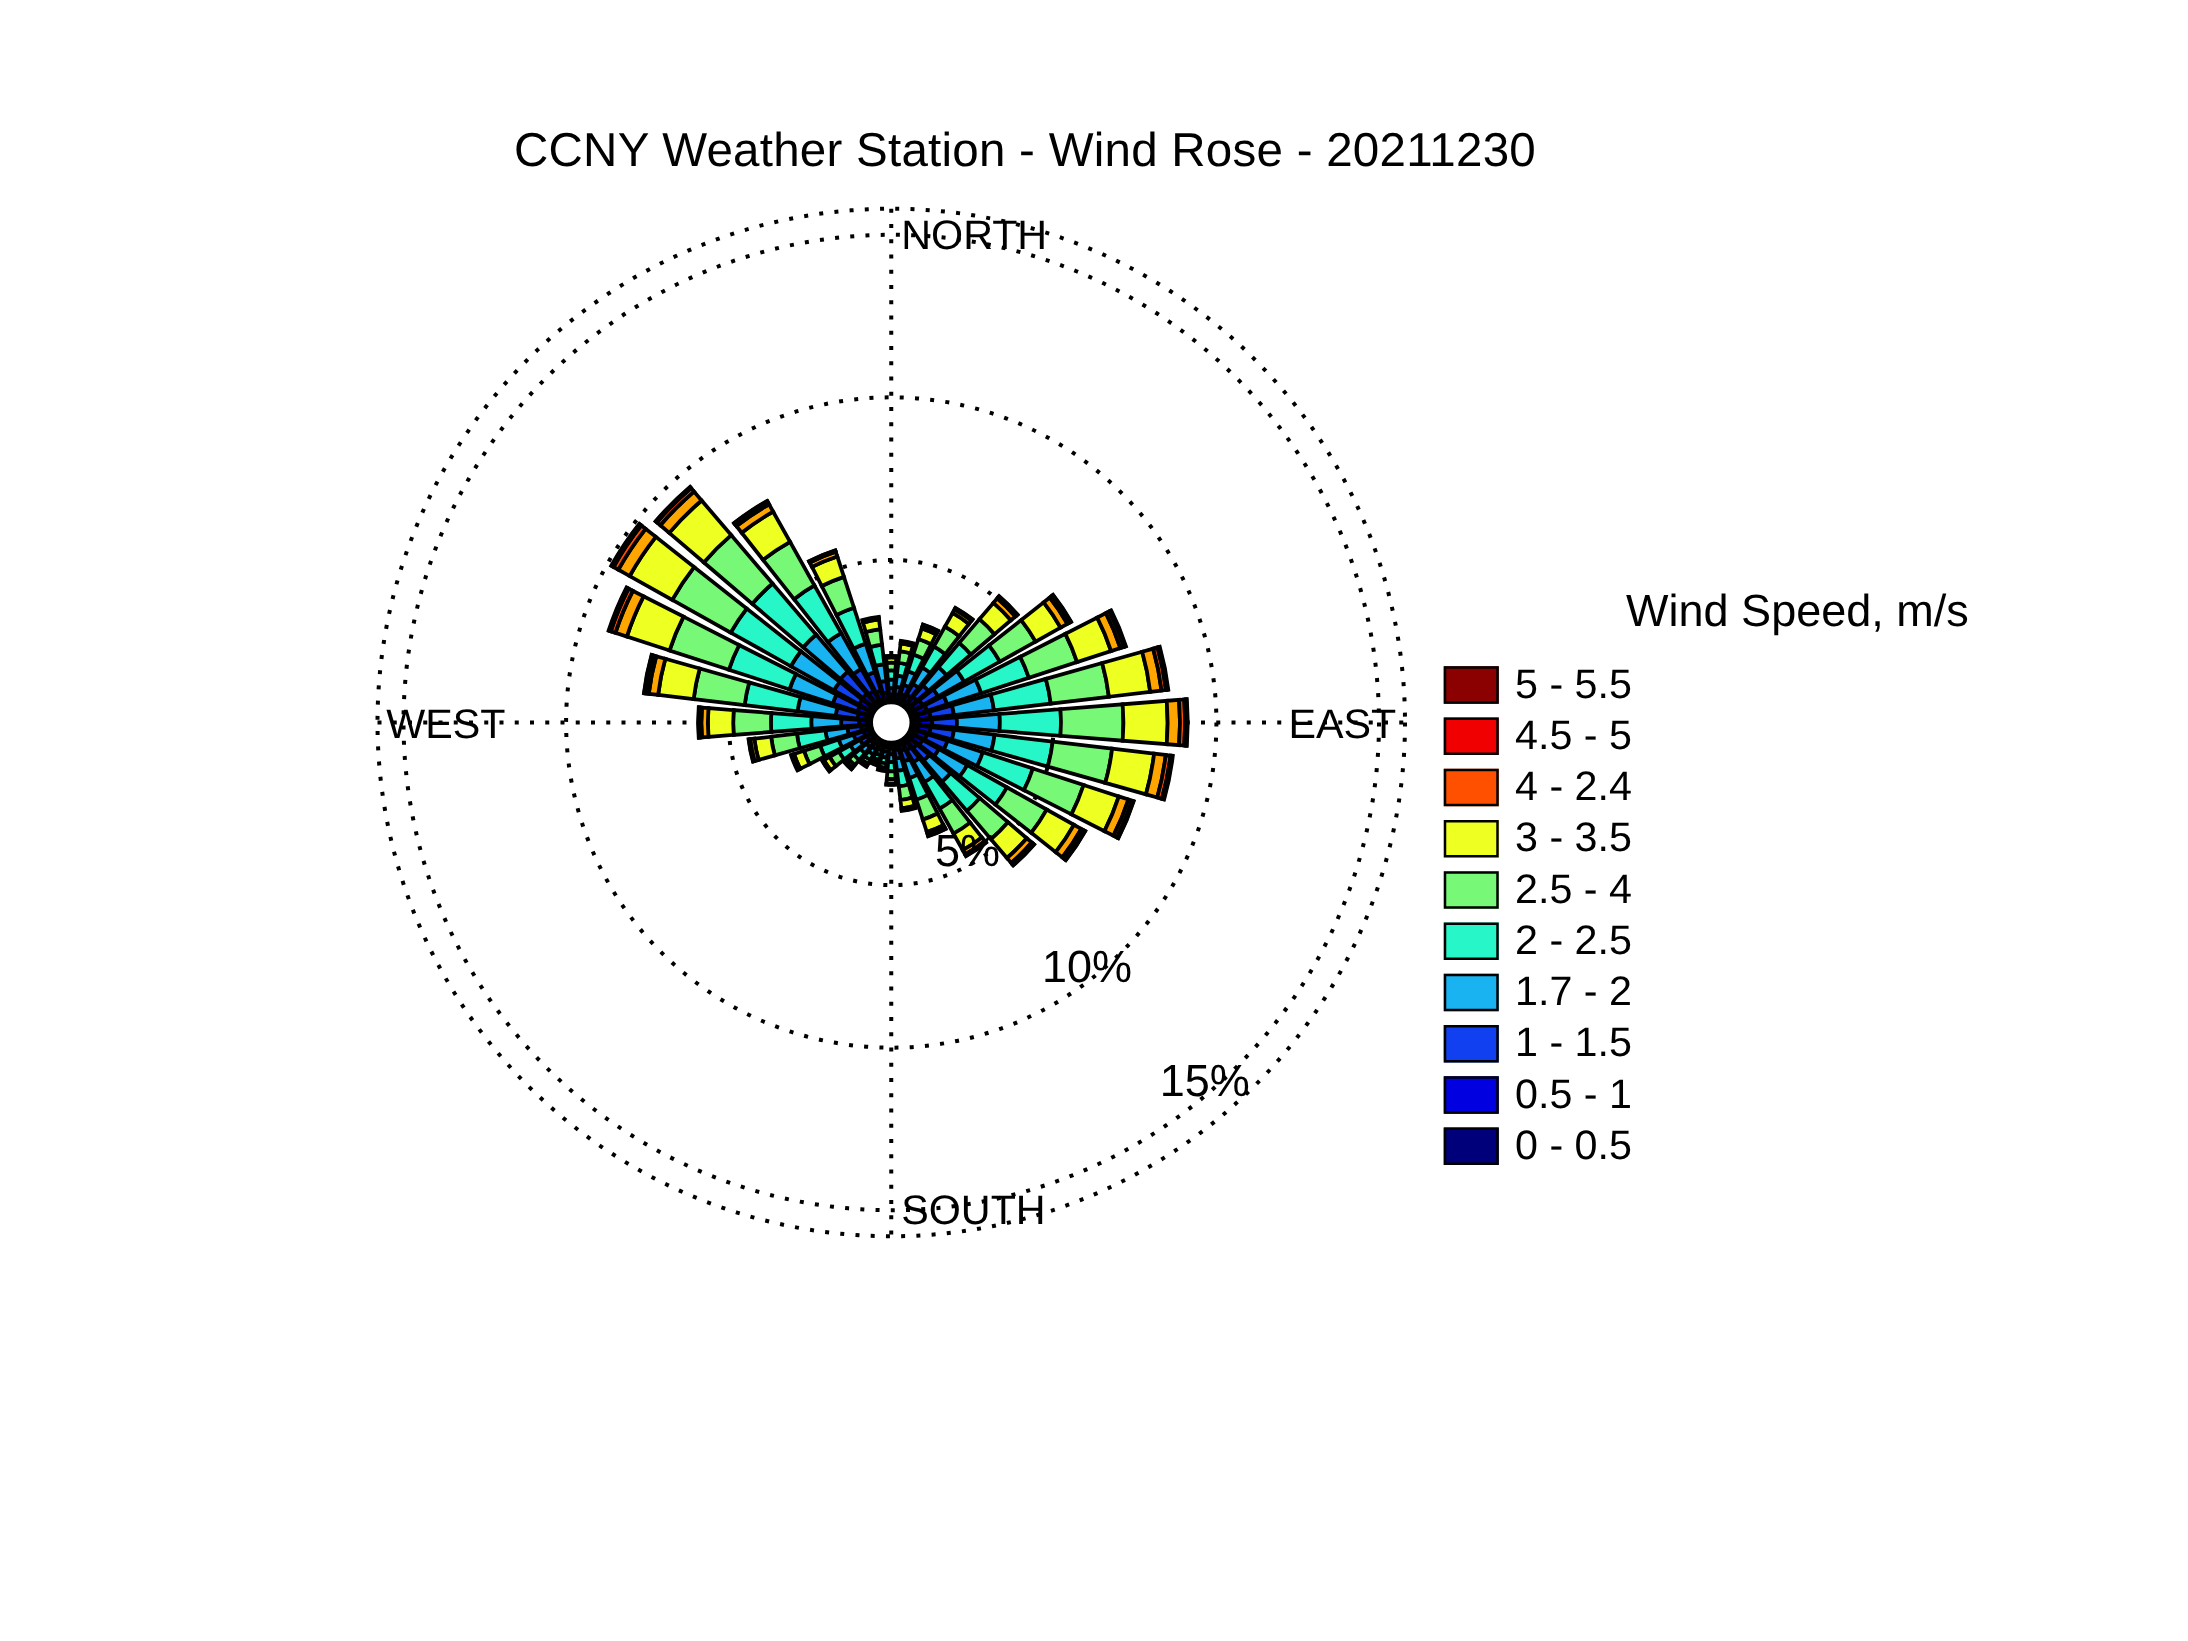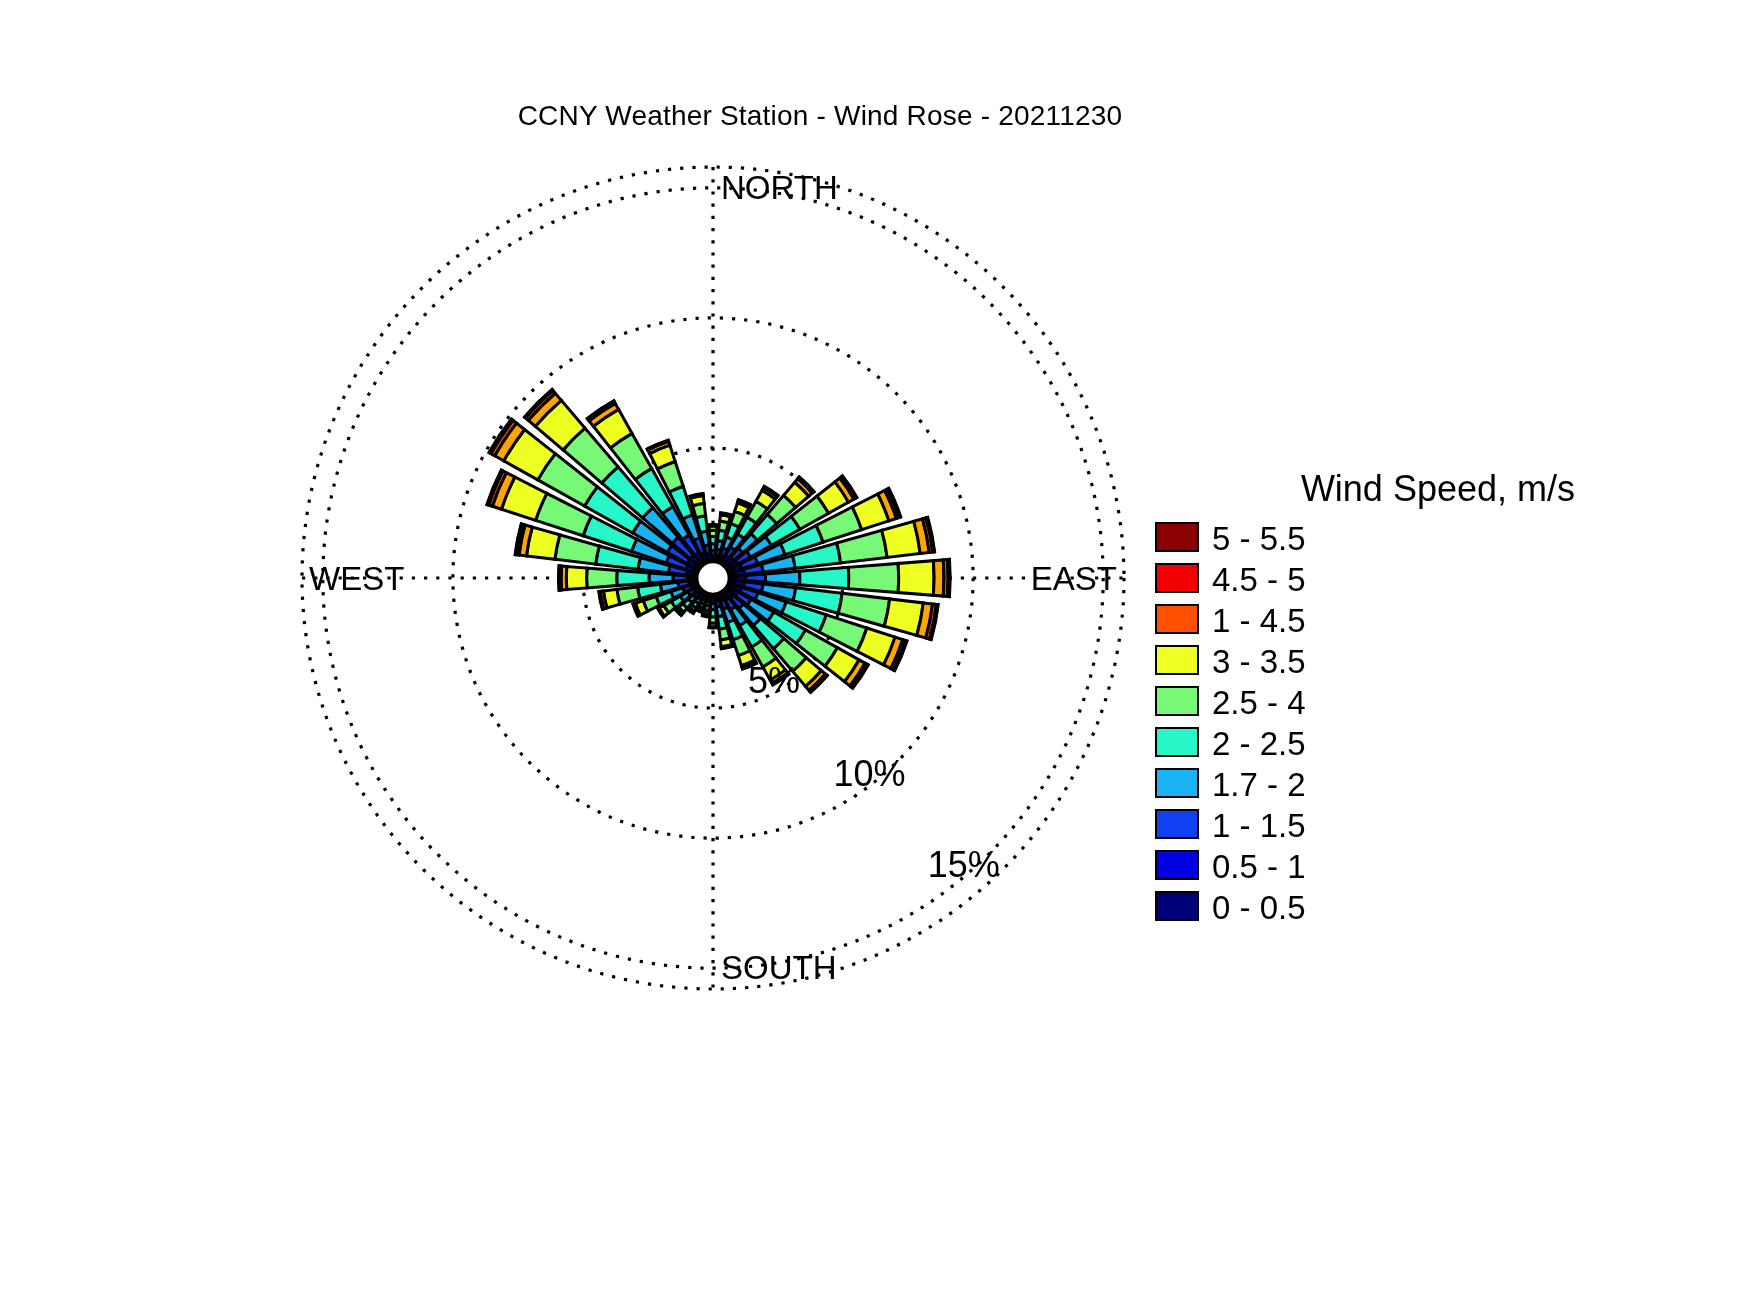--- a/index.html
+++ b/index.html
@@ -1,39 +1,39 @@
 <!DOCTYPE html>
 <html><head>
 <meta charset="utf-8">
 <style>
   html,body{margin:0;padding:0;background:#ffffff;}
   body{width:1750px;height:1313px;position:relative;overflow:hidden;
        font-family:"Liberation Sans","DejaVu Sans",sans-serif;color:#000;}
 
   #chart-title{
     position:absolute; top:100px; left:0; width:1640px;
-    text-align:center; font-size:28px; letter-spacing:0.2px;
+    text-align:center; font-size:38px; letter-spacing:0.2px;
     white-space:nowrap;
   }
 
   #rose-area{position:absolute; left:0; top:0; width:1140px; height:922px;}
   #rose-svg{position:absolute; left:0; top:0;}
 
   .axis-label{font-size:33px; fill:#000;}
   .ring-label{font-size:36px; fill:#000;}
 
   
   #legend{
     position:absolute; left:1155px; top:468px; width:420px;
   }
   #legend-title{
     font-size:36px; margin:0 0 12px 10px; white-space:nowrap;text-align:right;
   }
   .legend-row{
-    display:flex; align-items:flex-start; height:41px;
+    display:flex; align-items:flex-end; height:41px;
   }
   .legend-swatch{
     width:44px; height:30px; border:2.5px solid #000; box-sizing:border-box;
     margin-right:13px; flex:0 0 auto;
   }
   .legend-text{font-size:33px; line-height:1; white-space:nowrap;}
 </style>
 </head>
 <body>
 
@@ -391,21 +391,21 @@
       <div class="legend-row">
         <div class="legend-swatch" style="background: rgb(139, 0, 0);"></div>
         <div class="legend-text">5 - 5.5</div>
       </div>
       <div class="legend-row">
         <div class="legend-swatch" style="background: rgb(240, 0, 0);"></div>
         <div class="legend-text">4.5 - 5</div>
       </div>
       <div class="legend-row">
         <div class="legend-swatch" style="background: rgb(255, 80, 0);"></div>
-        <div class="legend-text">1 - 4.5</div>
+        <div class="legend-text">4 - 2.4</div>
       </div>
       <div class="legend-row">
         <div class="legend-swatch" style="background: rgb(238, 255, 34);"></div>
         <div class="legend-text">3 - 3.5</div>
       </div>
       <div class="legend-row">
         <div class="legend-swatch" style="background: rgb(119, 249, 119);"></div>
         <div class="legend-text">2.5 - 4</div>
       </div>
       <div class="legend-row">

